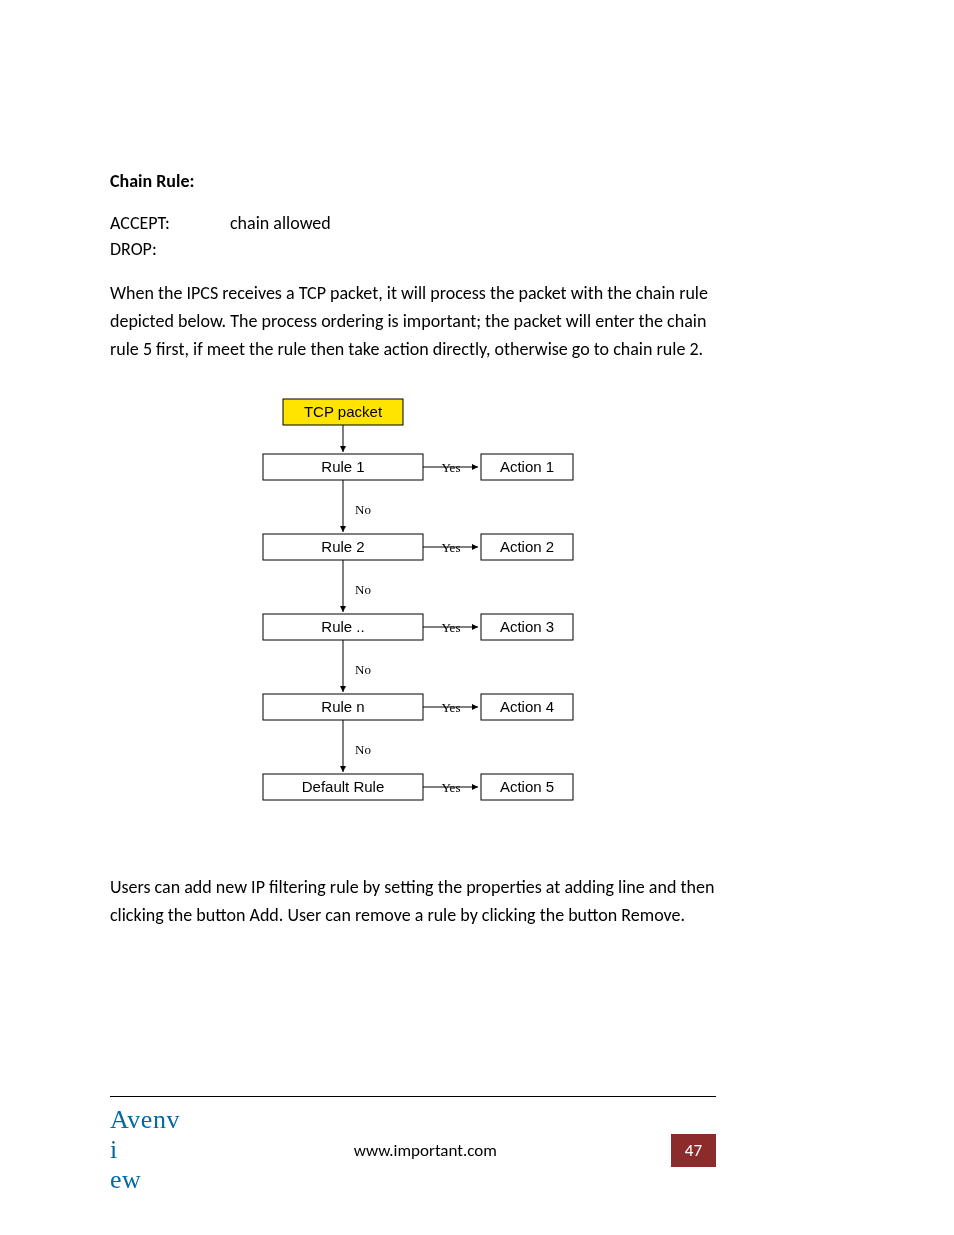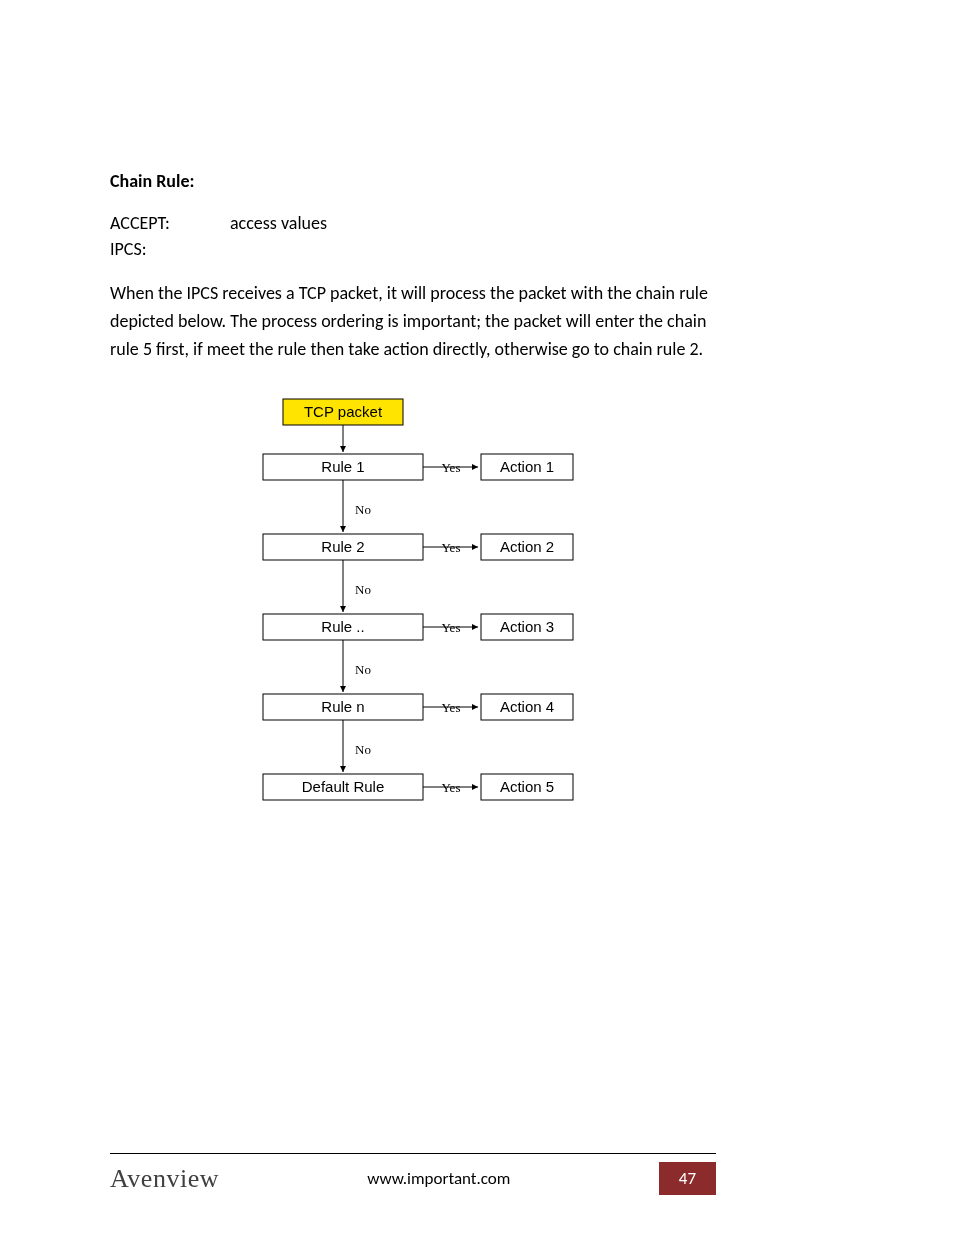--- a/index.html
+++ b/index.html
@@ -50,52 +50,53 @@
     margin: 0 0 8px 0;
   }
   .footer-row {
     display: flex;
     align-items: center;
     justify-content: space-between;
   }
   .brand {
     font-family: "Times New Roman", Georgia, serif;
     font-size: 26px;
-    color: #404040;
+    color: #0369a1;
     letter-spacing: 0.5px;
     display: inline-flex;
     align-items: baseline;
+    flex-direction: column;
   }
   .brand .i-dot {
     position: relative;
   }
   .footer-url {
     font-size: 17px;
     text-align: center;
     flex: 1;
   }
   .pg {
     background: #8b2b2b;
     color: #fff;
     font-size: 17px;
-    padding: 6px 20px;
+    padding: 6px 14px;
   }
 </style>
 </head>
 <body>
 
 <div class="page">
 
   <div class="heading">Chain Rule:</div>
 
 
   <div class="deflist">
     <div>ACCEPT:</div>
-    <div>access values</div>
-    <div>IPCS:</div>
+    <div>chain allowed</div>
+    <div>DROP:</div>
   </div>
 
   <div class="para">When the IPCS receives a TCP packet, it will process the packet with the chain rule depicted below. The process ordering is important; the packet will enter the chain rule 5 first, if meet the rule then take action directly, otherwise go to chain rule 2.</div>
 
   <svg class="diagram" width="340" height="460" viewBox="0 0 340 460">
     <defs>
       <marker id="arrow" markerWidth="8" markerHeight="8" refX="6" refY="3" orient="auto">
         <path d="M0,0 L6,3 L0,6 Z" fill="#000"></path>
       </marker>
     </defs>
@@ -155,20 +156,21 @@
     <g>
       <rect x="20" y="380" width="160" height="26" fill="#fff" stroke="#000"></rect>
       <text x="100" y="398" text-anchor="middle" font-family="Arial" font-size="15">Default Rule</text>
       <line x1="180" y1="393" x2="235" y2="393" stroke="#000" marker-end="url(#arrow)"></line>
       <text x="208" y="398" text-anchor="middle" font-family="Times New Roman" font-size="13">Yes</text>
       <rect x="238" y="380" width="92" height="26" fill="#fff" stroke="#000"></rect>
       <text x="284" y="398" text-anchor="middle" font-family="Arial" font-size="15">Action 5</text>
     </g>
   </svg>
 
+  <div class="para">Users can add new IP filtering rule by setting the properties at adding line and then clicking the button Add. User can remove a rule by clicking the button Remove.</div>
 
   <div class="footer">
     <hr class="footer-line">
     <div class="footer-row">
       <span class="brand">
         <span>Avenv</span>
           <span class="i-dot">i</span>
           <span>ew</span>
         <svg width="0" height="0" style="position:absolute"></svg>
       </span>

